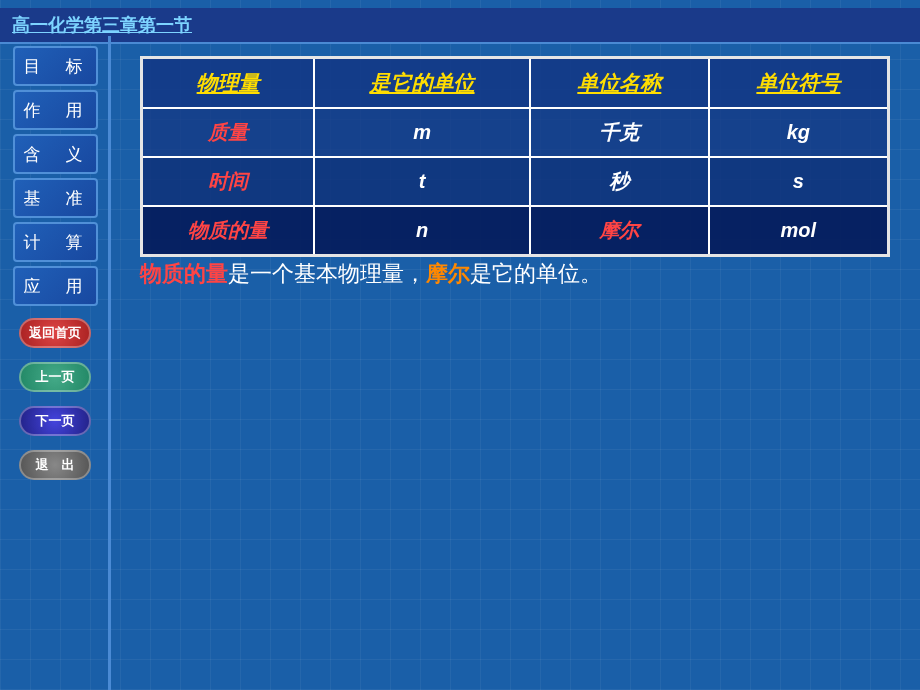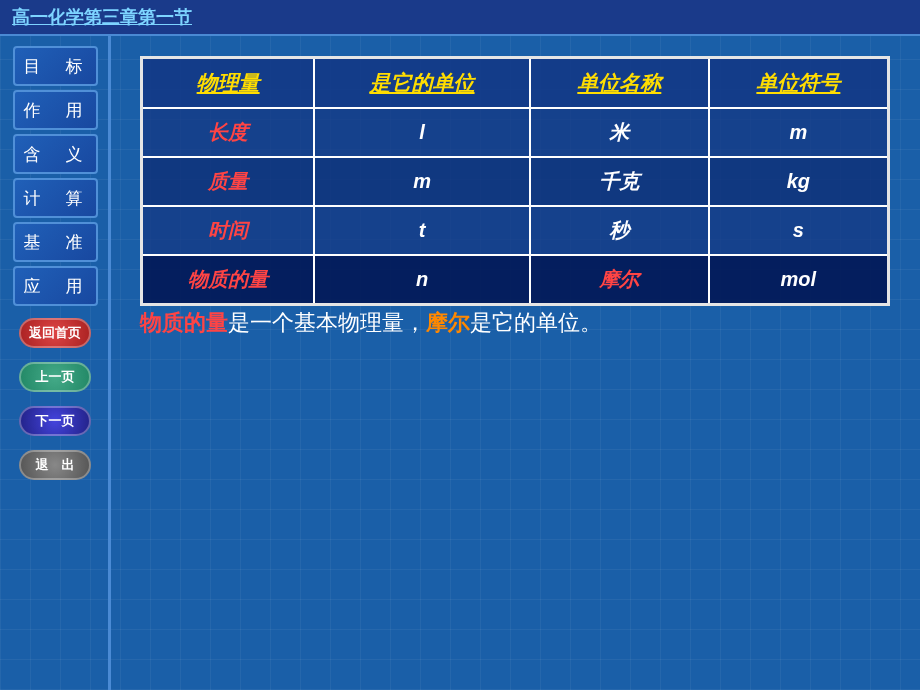--- a/index.html
+++ b/index.html
@@ -18,21 +18,21 @@
       inset: 0;
       background-image:
         repeating-linear-gradient(0deg, rgba(255,255,255,0.05) 0px, rgba(255,255,255,0.05) 1px, transparent 1px, transparent 30px),
         repeating-linear-gradient(90deg, rgba(255,255,255,0.05) 0px, rgba(255,255,255,0.05) 1px, transparent 1px, transparent 30px);
       pointer-events: none;
     }
 
     
     .title-bar {
       position: absolute;
-      top: 0;
+      top: 8px;
       left: 0;
       right: 0;
       height: 36px;
       background: #1a3a8a;
       border-bottom: 2px solid #4a8ad4;
       display: flex;
       align-items: center;
       padding-left: 12px;
     }
     .title-bar-text {
@@ -180,22 +180,22 @@
 
 <div class="title-bar">
   <span class="title-bar-text">高一化学第三章第一节</span>
 </div>
 
 <div class="sidebar">
   <div id="nav-items-container" style="display: flex; flex-direction: column; gap: 4px;">
       <div class="nav-btn">目　标</div>
       <div class="nav-btn">作　用</div>
       <div class="nav-btn">含　义</div>
+      <div class="nav-btn">基　准</div>
       <div class="nav-btn">计　算</div>
-      <div class="nav-btn">基　准</div>
       <div class="nav-btn">应　用</div>
     </div>
   <div class="nav-controls">
     <div class="ctrl-btn home">返回首页</div>
     <div class="ctrl-btn prev">上一页</div>
     <div class="ctrl-btn next">下一页</div>
     <div class="ctrl-btn exit">退　出</div>
   </div>
 </div>
 
@@ -206,26 +206,20 @@
   <table class="data-table">
     <thead>
       <tr>
         <th>物理量</th>
         <th>是它的单位</th>
         <th>单位名称</th>
         <th>单位符号</th>
       </tr>
     </thead>
     <tbody id="table-body">
-    <tr>
-          <td class="cell-red">长度</td>
-          <td class="cell-white">l</td>
-          <td class="cell-white">米</td>
-          <td class="cell-white">m</td>
-        </tr>
         <tr>
           <td class="cell-red">质量</td>
           <td class="cell-white">m</td>
           <td class="cell-white">千克</td>
           <td class="cell-white">kg</td>
         </tr>
         <tr>
           <td class="cell-red">时间</td>
           <td class="cell-white">t</td>
           <td class="cell-white">秒</td>

